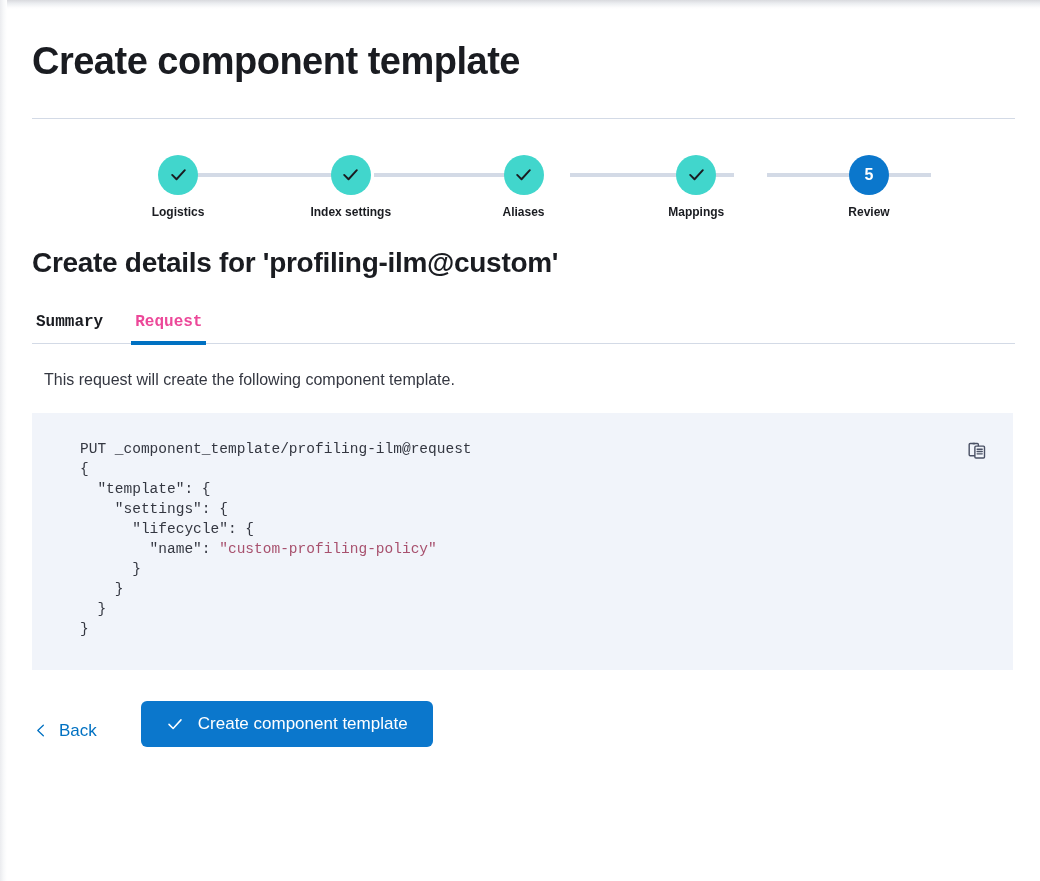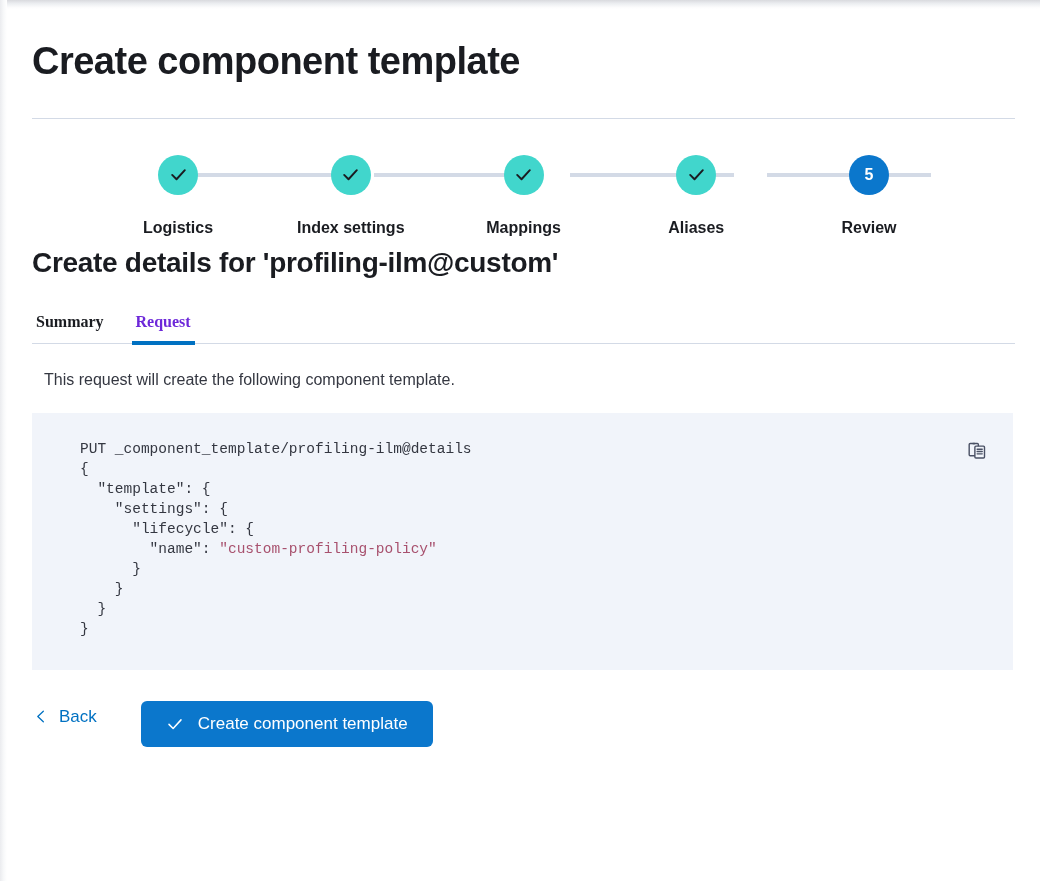--- a/index.html
+++ b/index.html
@@ -91,22 +91,22 @@
     font-weight: 700;
     position: relative;
     z-index: 3;
   }
   .step-circle.current {
     background: #0b77cc;
     color: #ffffff;
   }
   .step-circle svg { display: block; }
   .step-label {
-    margin-top: 24px;
-    font-size: 16px;
+    margin-top: 10px;
+    font-size: 12px;
     font-weight: 700;
     color: #1a1c21;
     white-space: nowrap;
   }
   .connector {
     position: absolute;
     top: 18px;
     height: 4px;
     background: #d3dae6;
     z-index: 1;
@@ -131,24 +131,24 @@
   }
   .tab {
     font-size: 16px;
     font-weight: 700;
     color: #1a1c21;
     padding: 0 4px 12px 4px;
     cursor: pointer;
     position: relative;
     background: none;
     border: none;
-    font-family: Liberation Serif, serif;
+    font-family: Liberation Mono, monospace;
   }
   .tab.active {
-    color: #6d28d9;
+    color: #ec4899;
   }
   .tab.active::after {
     content: "";
     position: absolute;
     left: 0; right: 0;
     bottom: -2px;
     height: 4px;
     background: #0071c2;
   }
 
@@ -192,21 +192,21 @@
     cursor: pointer;
     border: none;
     background: transparent;
     padding: 0;
   }
 
   
   .actions {
     margin-top: 31px;
     display: flex;
-    align-items: flex-start;
+    align-items: flex-end;
     gap: 42px;
   }
   .back-link {
     display: inline-flex;
     align-items: center;
     gap: 11px;
     color: #0071c2;
     font-size: 17px;
     text-decoration: none;
     cursor: pointer;
@@ -264,50 +264,50 @@
         </div>
         <div class="step-label">Index settings</div>
       </div>
 
       <div class="step">
         <div class="step-circle">
           <svg width="19" height="19" viewBox="0 0 24 24" fill="none" stroke="#1a1c21" stroke-width="2.4" stroke-linecap="round" stroke-linejoin="round">
               <polyline points="4,12.5 9.5,18 20,6.5"></polyline>
             </svg>
         </div>
-        <div class="step-label">Mappings</div>
+        <div class="step-label">Aliases</div>
       </div>
 
       <div class="step">
         <div class="step-circle">
           <svg width="19" height="19" viewBox="0 0 24 24" fill="none" stroke="#1a1c21" stroke-width="2.4" stroke-linecap="round" stroke-linejoin="round">
               <polyline points="4,12.5 9.5,18 20,6.5"></polyline>
             </svg>
         </div>
-        <div class="step-label">Aliases</div>
+        <div class="step-label">Mappings</div>
       </div>
 
       <div class="step">
         <div class="step-circle current">5</div>
         <div class="step-label">Review</div>
       </div>
     </div>
   </div>
 
   <h2 class="section-title">Create details for 'profiling-ilm@custom'</h2>
 
   <div class="tabs">
     <button class="tab">Summary</button>
     <button class="tab active">Request</button>
   </div>
 
   <div class="description">This request will create the following component template.</div>
 
   <div class="code-wrap">
-    <pre class="code"><span>PUT _component_template/profiling-ilm@details</span>
+    <pre class="code"><span>PUT _component_template/profiling-ilm@request</span>
 <span>{</span>
 <span>  "template": {</span>
 <span>    "settings": {</span>
 <span>      "lifecycle": {</span>
 <span>        "name": </span><span class="str">"custom-profiling-policy"</span>
 <span>      }</span>
 <span>    }</span>
 <span>  }</span>
 <span>}</span></pre>
 

